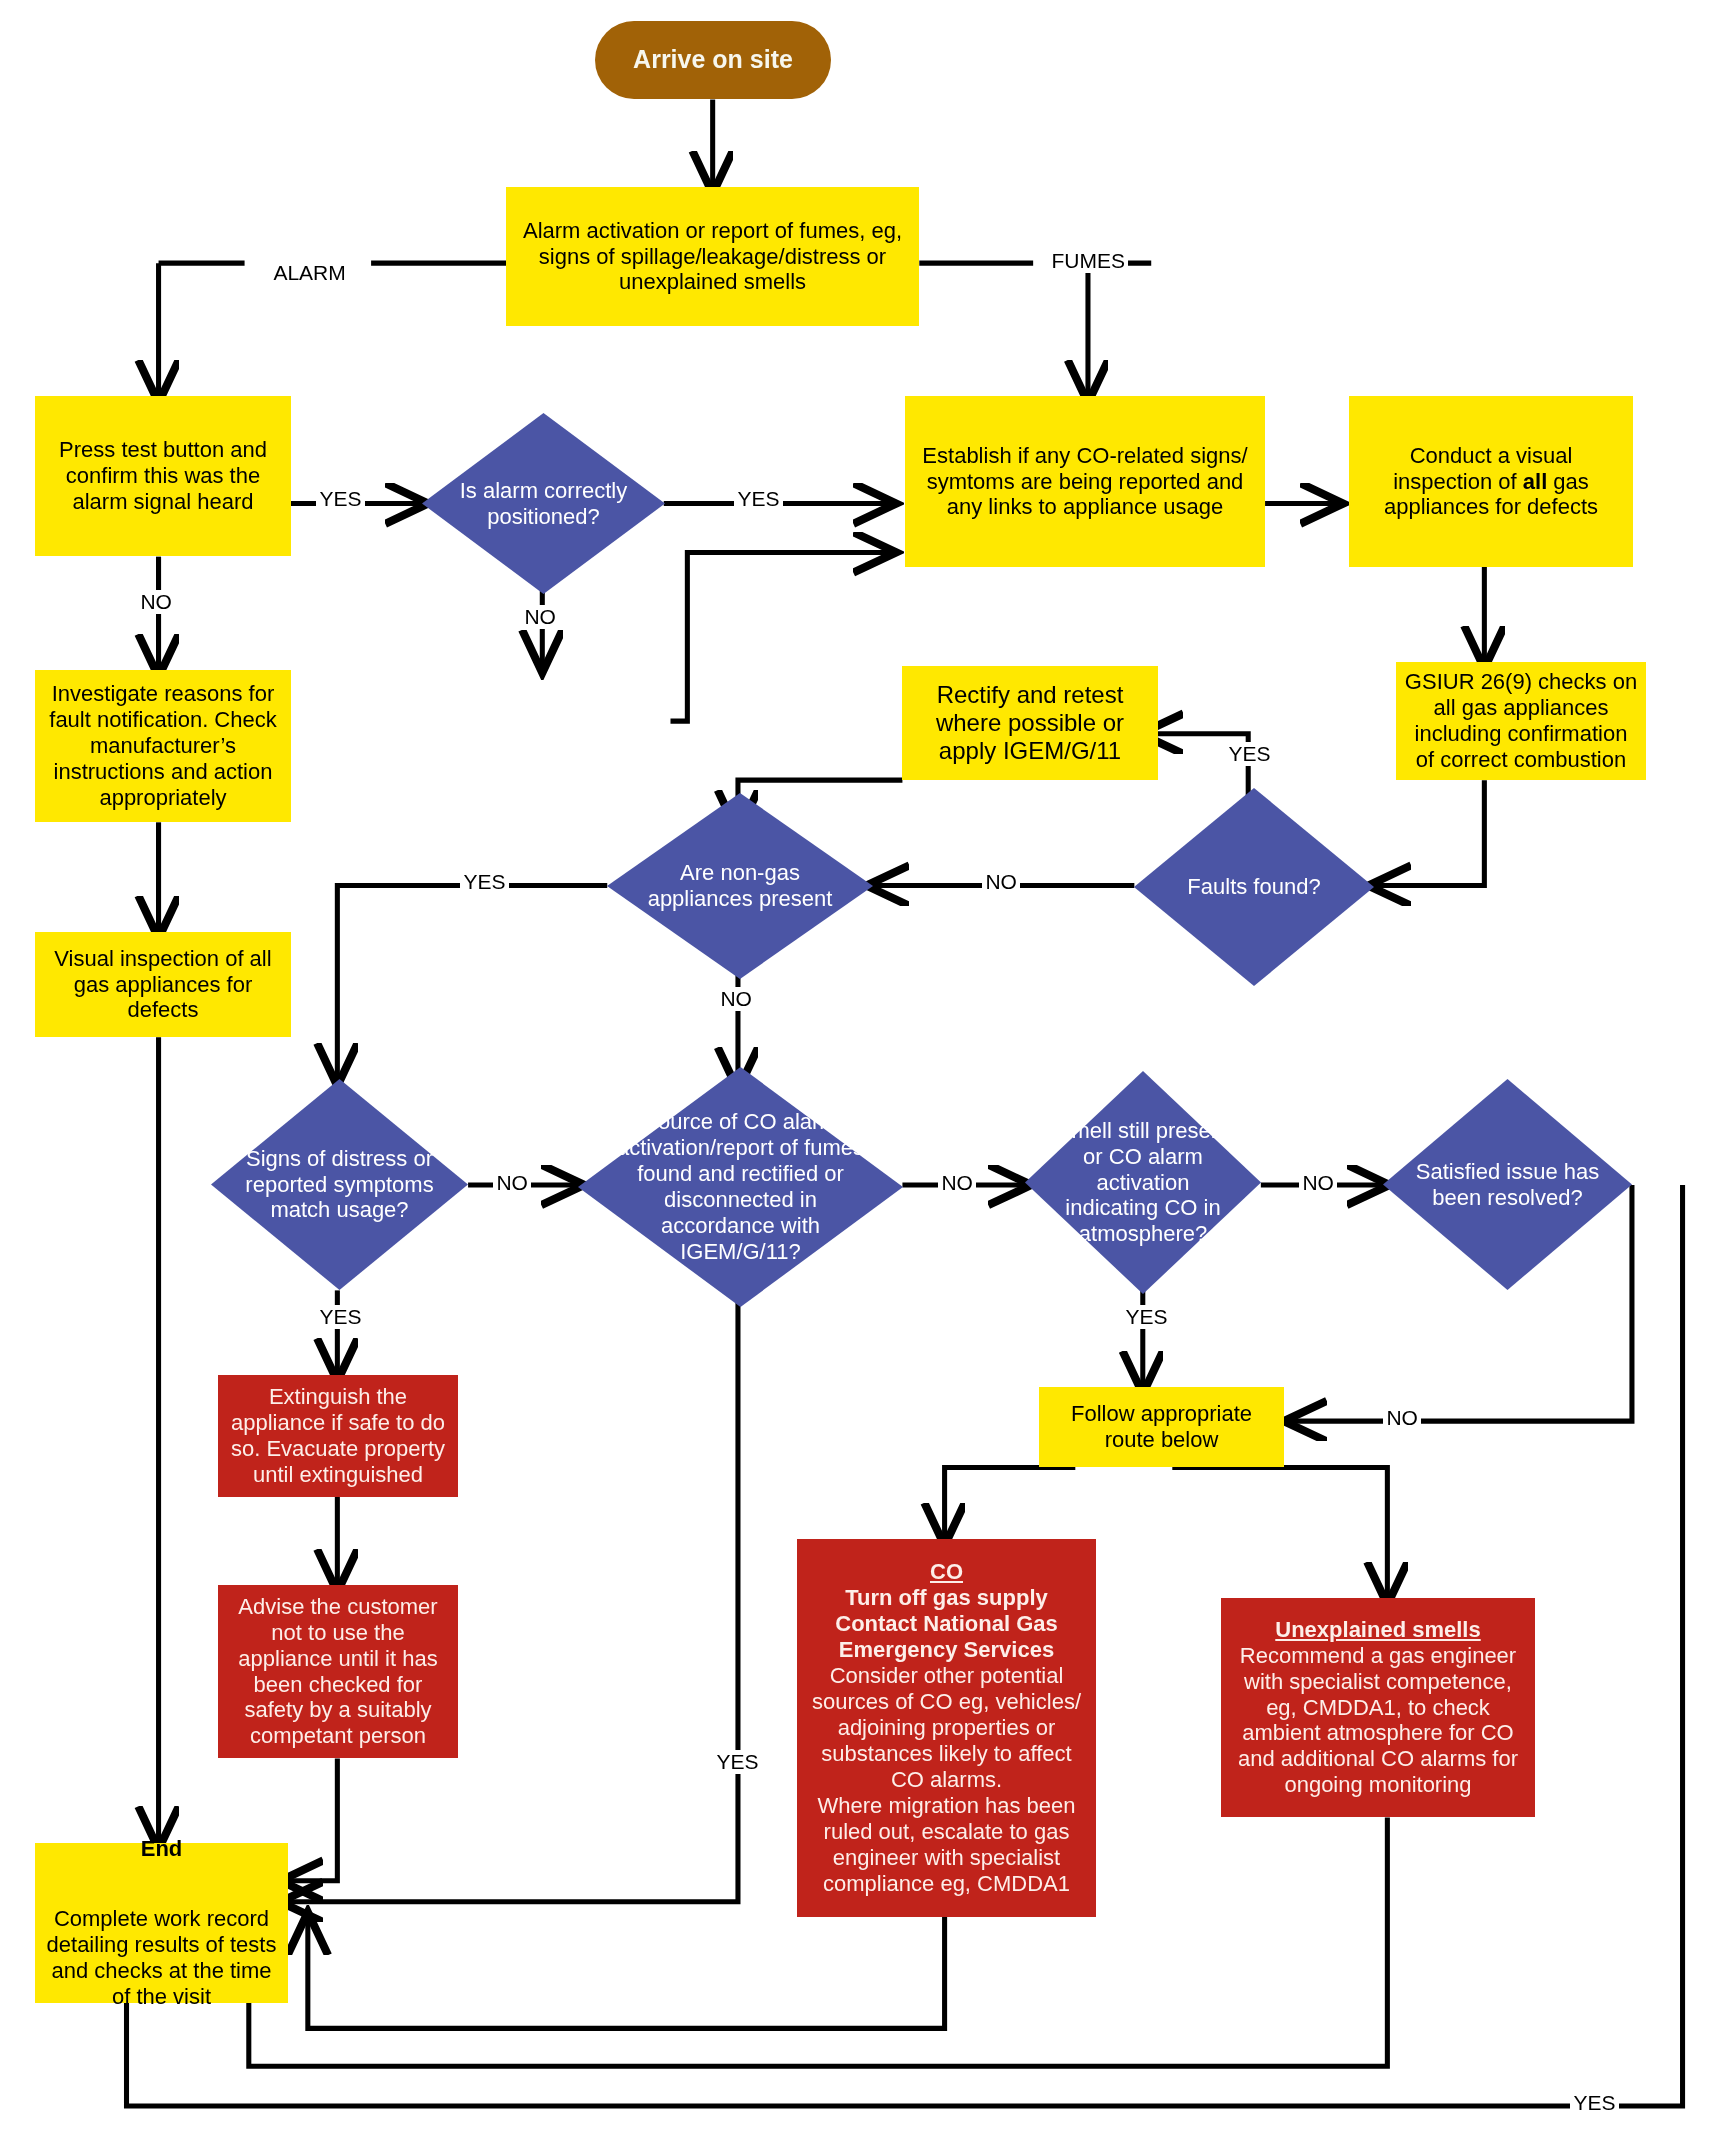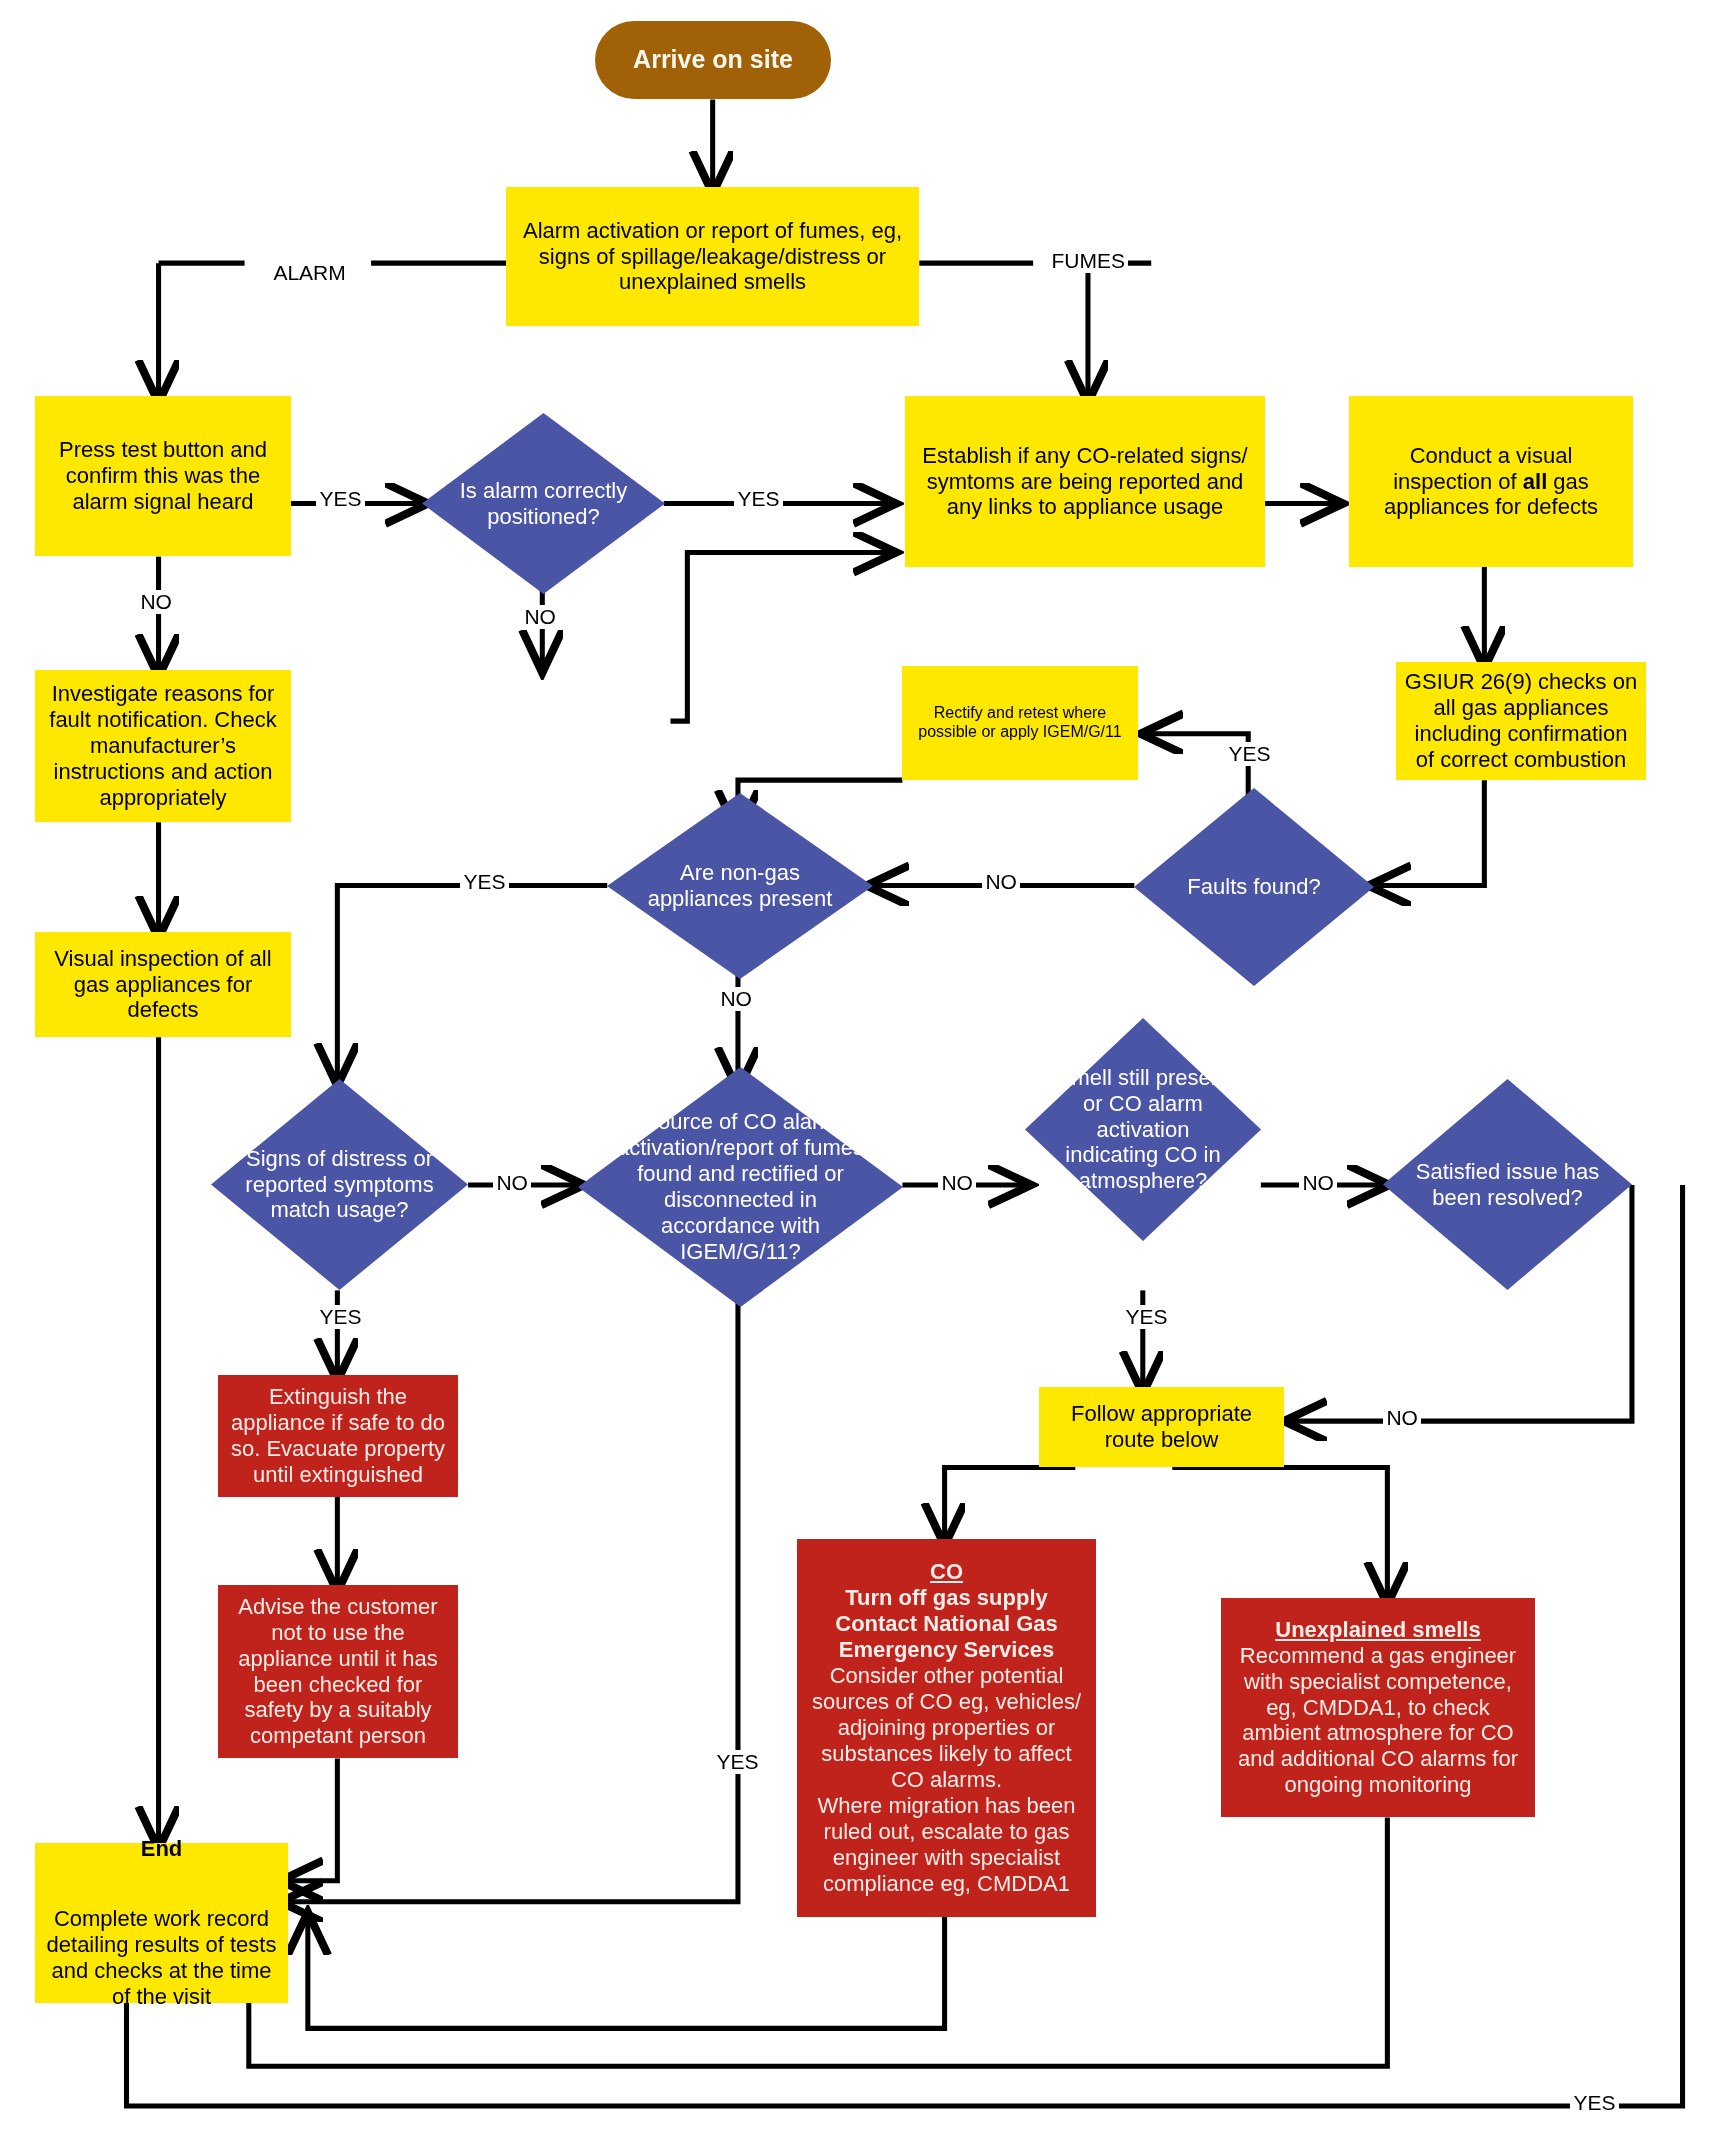--- a/index.html
+++ b/index.html
@@ -148,21 +148,21 @@
   </div>
   <div class="label" style="left:521px;top:605px;">
     <span>NO</span>
   </div>
 
   <div class="node yellow" style="left:35px;top:670px;width:256px;height:152px;font-size:22px;padding:0 8.4px;">
     <span>Investigate reasons for fault notification. Check manufacturer’s instructions and action appropriately</span>
   </div>
 
 
-  <div class="node yellow" style="left:902px;top:666px;width:236px;height:114px;font-size:16px;padding:0 8.4px;">
+  <div class="node yellow" style="left:902px;top:666px;width:256px;height:114px;font-size:24px;padding:0 8.4px;">
     <span>Rectify and retest where possible or apply IGEM/G/11</span>
   </div>
 
   <div class="node yellow" style="left:1396px;top:662px;width:250px;height:118px;font-size:22px;padding:0 8.4px;">
     <span>GSIUR 26(9) checks on all gas appliances including confirmation of correct combustion</span>
   </div>
 
   <div class="node diamond" style="left:607px;top:793px;width:266px;height:186px;font-size:22px;">
     <div class="dshape"></div>
     <div class="dtext">Are non-gas appliances present</div>
@@ -193,21 +193,21 @@
   <div class="node diamond" style="left:211px;top:1079px;width:257px;height:211px;font-size:22px;">
     <div class="dshape"></div>
     <div class="dtext">Signs of distress or reported symptoms match usage?</div>
   </div>
 
   <div class="node diamond" style="left:578px;top:1067px;width:325px;height:240px;font-size:22px;">
     <div class="dshape"></div>
     <div class="dtext" style="width:80%">Source of CO alarm activation/report of fumes found and rectified or disconnected in accordance with IGEM/G/11?</div>
   </div>
 
-  <div class="node diamond" style="left:1025px;top:1018px;width:236px;height:223px;font-size:22px;">
+  <div class="node diamond" style="left:1025px;top:1071px;width:236px;height:223px;font-size:22px;">
     <div class="dshape"></div>
     <div class="dtext" style="width:80%">Smell still present or CO alarm activation indicating CO in atmosphere?</div>
   </div>
 
   <div class="node diamond" style="left:1383px;top:1079px;width:249px;height:211px;font-size:22px;">
     <div class="dshape"></div>
     <div class="dtext">Satisfied issue has been resolved?</div>
   </div>
 
   <div class="label" style="left:493px;top:1171px;">

